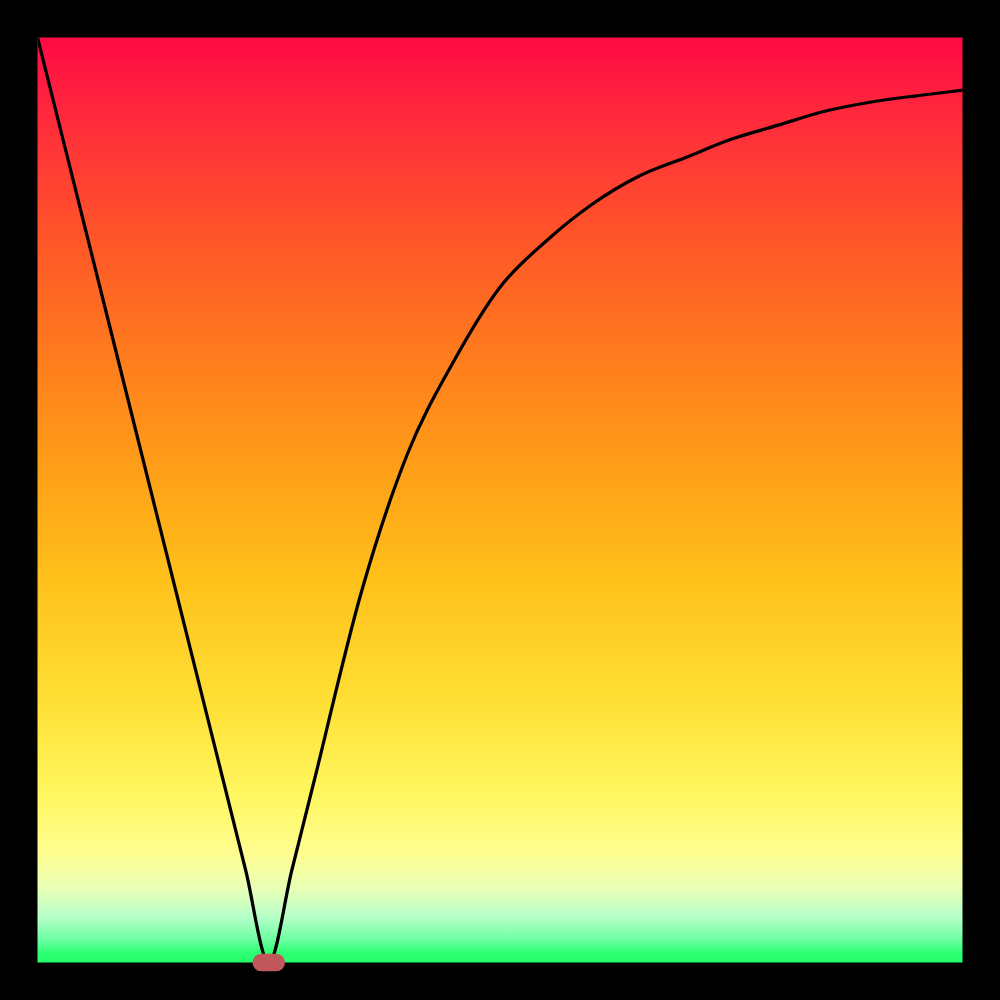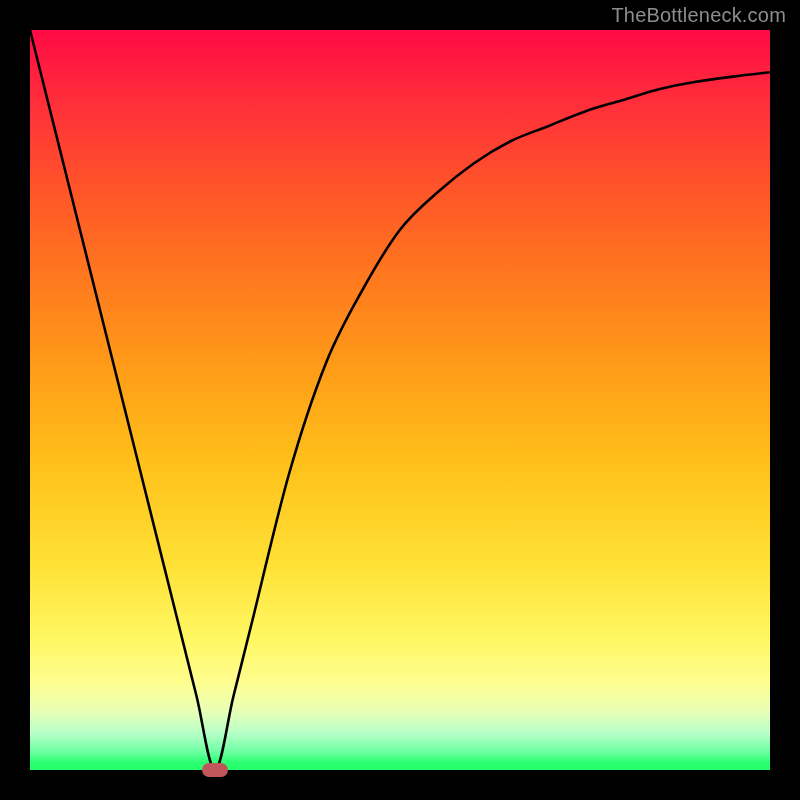--- a/index.html
+++ b/index.html
@@ -71,21 +71,20 @@
     fill: none;
     stroke: #000;
     stroke-width: 2.6;
     stroke-linecap: round;
   }
 </style>
 </head>
 <body>
 
 <div class="frame">
-  <div class="watermark">TheBottleneck.com</div>
 
   <div class="plot">
     <svg class="curve" viewBox="0 0 740 740" preserveAspectRatio="none">
       <path id="curve-path" d="M 0.00 0.00 C 6.17 24.67, 24.67 98.67, 37.00 148.00 C 49.33 197.33, 61.67 246.67, 74.00 296.00 C 86.33 345.33, 98.67 394.67, 111.00 444.00 C 123.33 493.33, 138.75 555.00, 148.00 592.00 C 157.25 629.00, 160.33 641.33, 166.50 666.00 C 172.67 690.67, 178.83 740.00, 185.00 740.00 C 191.17 740.00, 197.33 690.67, 203.50 666.00 C 209.67 641.33, 212.75 629.00, 222.00 592.00 C 231.25 555.00, 246.67 487.17, 259.00 444.00 C 271.33 400.83, 283.67 363.83, 296.00 333.00 C 308.33 302.17, 320.67 281.20, 333.00 259.00 C 345.33 236.80, 357.67 215.83, 370.00 199.80 C 382.33 183.77, 394.67 173.90, 407.00 162.80 C 419.33 151.70, 431.67 141.83, 444.00 133.20 C 456.33 124.57, 468.67 117.17, 481.00 111.00 C 493.33 104.83, 505.67 101.13, 518.00 96.20 C 530.33 91.27, 542.67 85.72, 555.00 81.40 C 567.33 77.08, 579.67 74.00, 592.00 70.30 C 604.33 66.60, 616.67 62.28, 629.00 59.20 C 641.33 56.12, 653.67 53.90, 666.00 51.80 C 678.33 49.70, 690.67 48.22, 703.00 46.62 C 715.33 45.02, 733.83 42.92, 740.00 42.18"></path>
     </svg>
     <div class="marker" id="marker" style="left: 185px; top: 740px; background: rgb(192, 87, 90);"></div>
   </div>
 </div>
 
 </body></html>

